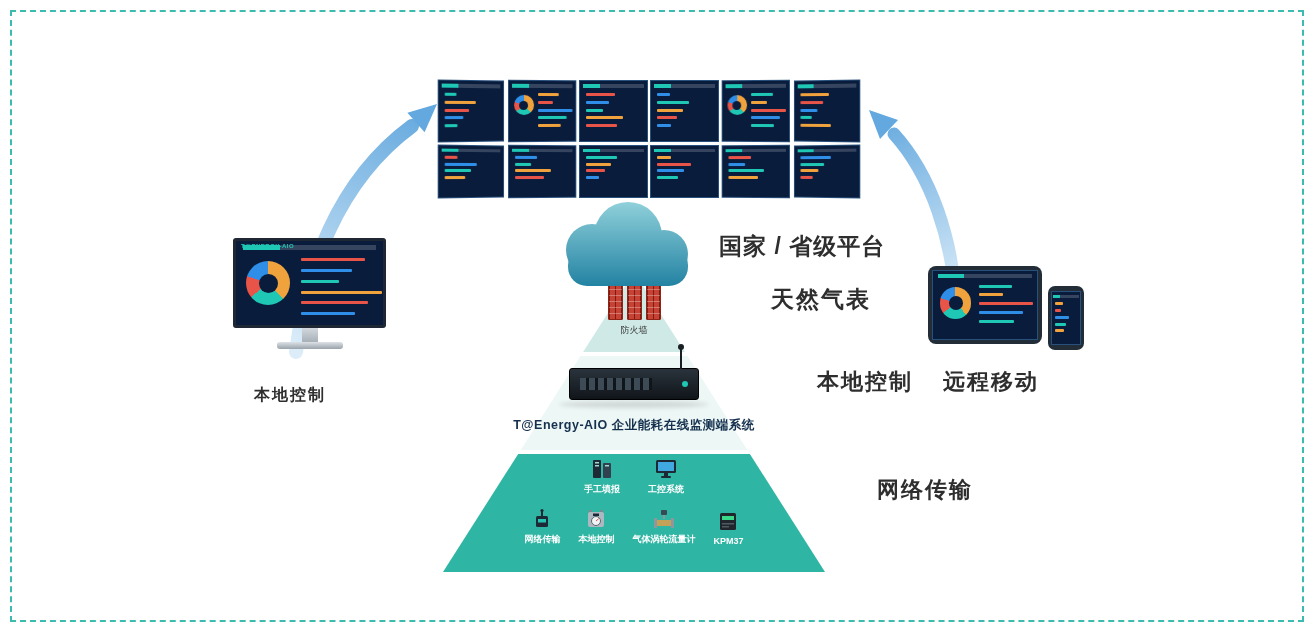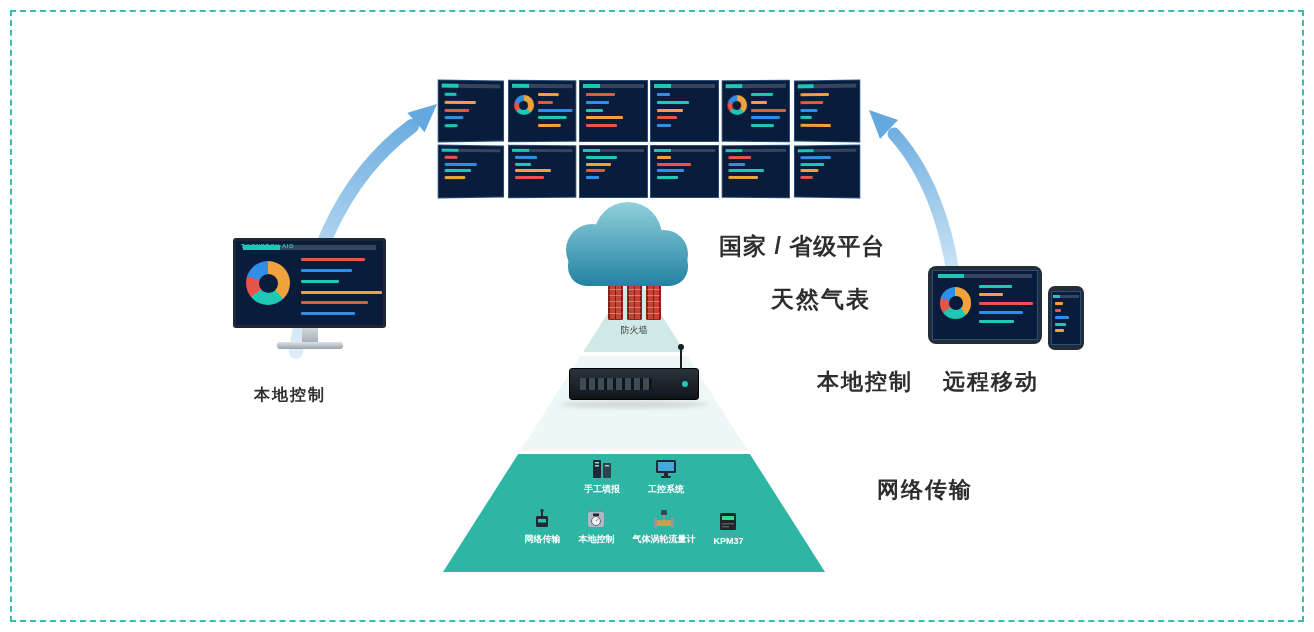--- a/index.html
+++ b/index.html
@@ -215,20 +215,21 @@
       <span class="brick"></span>
       <span class="brick"></span>
       <span class="brick"></span>
     </div>
     <div class="fw-label">防火墙</div>
 
     <div class="server">
       <span class="antenna"></span>
     </div>
     <div class="server-shadow"></div>
+    <div class="gw-label">T@Energy-AIO 企业能耗在线监测端系统</div>
 
     <div class="dev-row dev-row1">
       <div class="dev">
         <svg width="24" height="22" viewBox="0 0 24 22">
           <rect x="3" y="2" width="8" height="18" rx="1" fill="#1d2a36"></rect>
           <rect x="13" y="5" width="8" height="15" rx="1" fill="#32414f"></rect>
           <rect x="5" y="4" width="4" height="1.5" fill="#9fd8cf"></rect>
           <rect x="5" y="7" width="4" height="1.5" fill="#9fd8cf"></rect>
           <rect x="15" y="7" width="4" height="1.5" fill="#9fd8cf"></rect>
         </svg>

